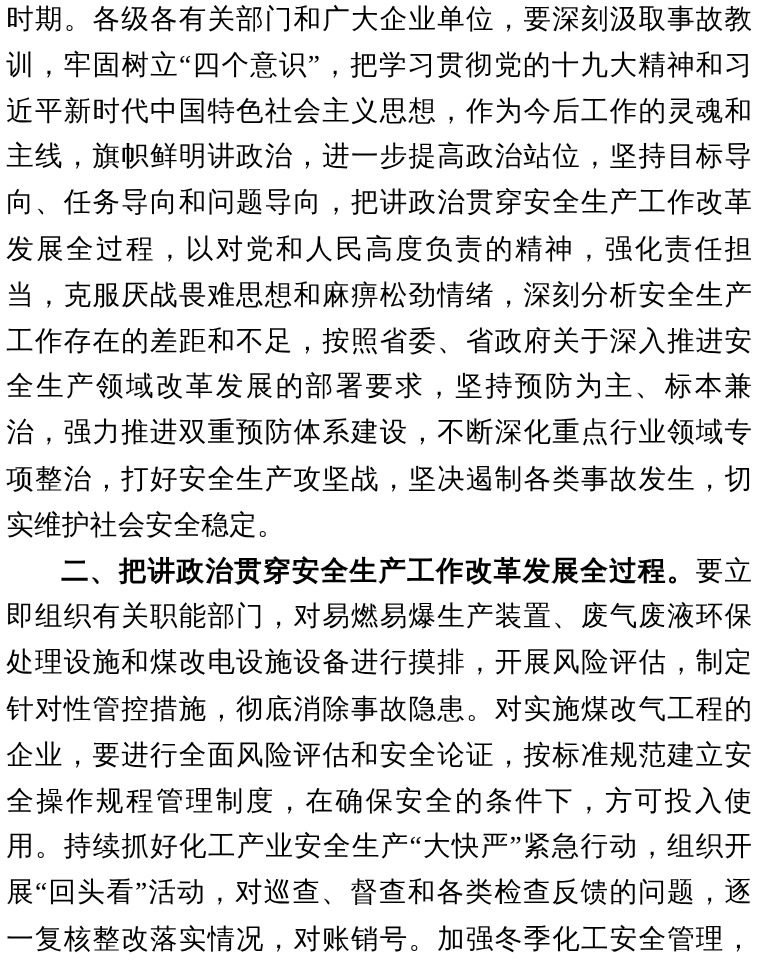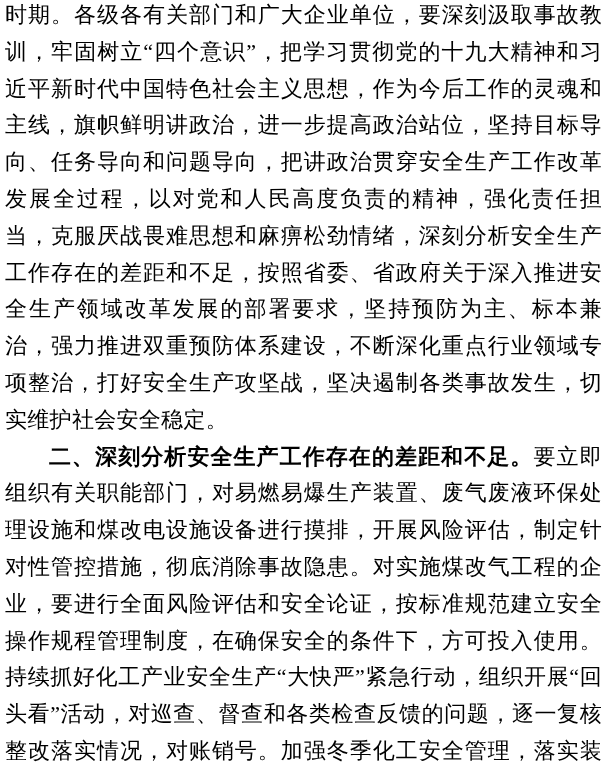--- a/index.html
+++ b/index.html
@@ -38,15 +38,15 @@
     font-family: "Liberation Sans", "DejaVu Sans", sans-serif;
     letter-spacing: 0.2px;
   }
 </style>
 </head>
 <body>
 
 <div class="page">
   <div class="doc-body">
     <p class="para">时期。各级各有关部门和广大企业单位，要深刻汲取事故教训，牢固树立“四个意识”，把学习贯彻党的十九大精神和习近平新时代中国特色社会主义思想，作为今后工作的灵魂和主线，旗帜鲜明讲政治，进一步提高政治站位，坚持目标导向、任务导向和问题导向，把讲政治贯穿安全生产工作改革发展全过程，以对党和人民高度负责的精神，强化责任担当，克服厌战畏难思想和麻痹松劲情绪，深刻分析安全生产工作存在的差距和不足，按照省委、省政府关于深入推进安全生产领域改革发展的部署要求，坚持预防为主、标本兼治，强力推进双重预防体系建设，不断深化重点行业领域专项整治，打好安全生产攻坚战，坚决遏制各类事故发生，切实维护社会安全稳定。</p>
-    <p class="para indented"><span class="section-heading">二、深刻分析安全生产工作存在的差距和不足。</span><span>要立即组织有关职能部门，对易燃易爆生产装置、废气废液环保处理设施和煤改电设施设备进行摸排，开展风险评估，制定针对性管控措施，彻底消除事故隐患。对实施煤改气工程的企业，要进行全面风险评估和安全论证，按标准规范建立安全操作规程管理制度，在确保安全的条件下，方可投入使用。持续抓好化工产业安全生产“大快严”紧急行动，组织开展“回头看”活动，对巡查、督查和各类检查反馈的问题，逐一复核整改落实情况，对账销号。加强冬季化工安全管理，落实装置、特种设备、原材料的保温防冻措施，强化异常状况监测预警，保障化工生产安全。加强危险</span></p>
+    <p class="para indented"><span class="section-heading">二、把讲政治贯穿安全生产工作改革发展全过程。</span><span>要立即组织有关职能部门，对易燃易爆生产装置、废气废液环保处理设施和煤改电设施设备进行摸排，开展风险评估，制定针对性管控措施，彻底消除事故隐患。对实施煤改气工程的企业，要进行全面风险评估和安全论证，按标准规范建立安全操作规程管理制度，在确保安全的条件下，方可投入使用。持续抓好化工产业安全生产“大快严”紧急行动，组织开展“回头看”活动，对巡查、督查和各类检查反馈的问题，逐一复核整改落实情况，对账销号。加强冬季化工安全管理，落实装置、特种设备、原材料的保温防冻措施，强化异常状况监测预警，保障化工生产安全。加强危险</span></p>
   </div>
 </div>
 
 </body></html>

